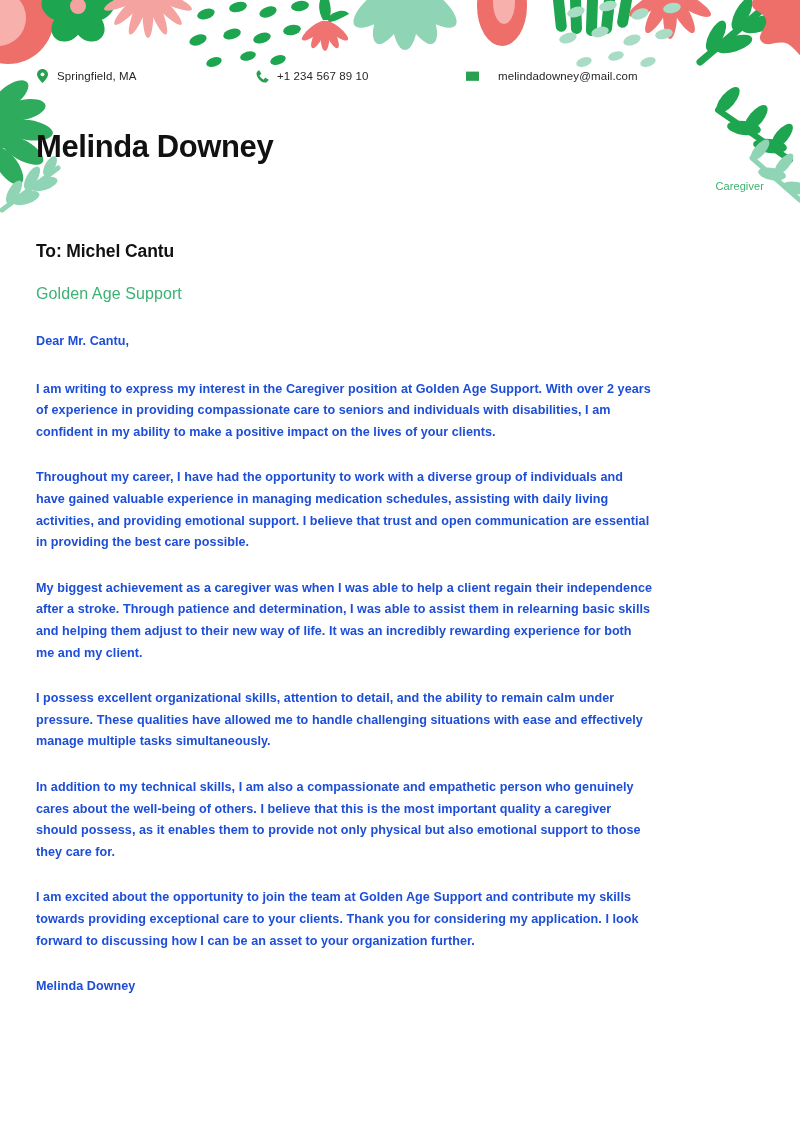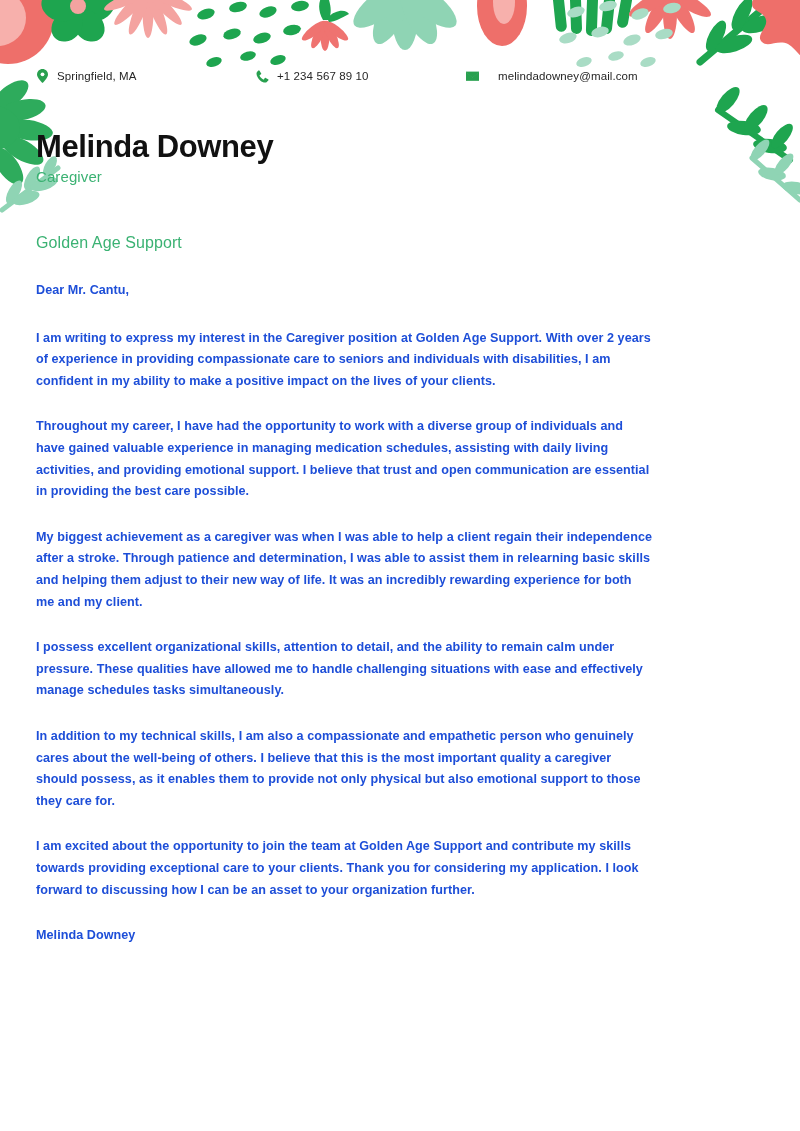--- a/index.html
+++ b/index.html
@@ -66,24 +66,25 @@
   
   .name-block { margin-top: 42px; }
   .sender-name {
     font-size: 31px;
     font-weight: bold;
     letter-spacing: -0.4px;
     color: #111111;
     line-height: 1.1;
   }
   .sender-title {
-    margin-top: 4px;
-    font-size: 15px;
+    margin-top: 16px;
+    font-size: 11px;
     color: #3bb273;
     letter-spacing: 0.1px;
+    text-align: right;
   }
 
   
   .recipient-block { margin-top: 49px; }
   .recipient-name {
     font-size: 17.5px;
     font-weight: bold;
     color: #111111;
     letter-spacing: -0.1px;
   }
@@ -312,27 +313,28 @@
       <span>melindadowney@mail.com</span>
     </div>
   </div>
 
   <div class="name-block">
     <div class="sender-name">Melinda Downey</div>
     <div class="sender-title">Caregiver</div>
   </div>
 
   <div class="recipient-block">
+    <div class="recipient-name">To: Michel Cantu</div>
     <div class="recipient-company">Golden Age Support</div>
   </div>
 
   <div class="letter-body">
     <p class="salutation">Dear Mr. Cantu,</p>
     <p>I am writing to express my interest in the Caregiver position at Golden Age Support. With over 2 years of experience in providing compassionate care to seniors and individuals with disabilities, I am confident in my ability to make a positive impact on the lives of your clients.</p>
     <p>Throughout my career, I have had the opportunity to work with a diverse group of individuals and have gained valuable experience in managing medication schedules, assisting with daily living activities, and providing emotional support. I believe that trust and open communication are essential in providing the best care possible.</p>
     <p>My biggest achievement as a caregiver was when I was able to help a client regain their independence after a stroke. Through patience and determination, I was able to assist them in relearning basic skills and helping them adjust to their new way of life. It was an incredibly rewarding experience for both me and my client.</p>
-    <p>I possess excellent organizational skills, attention to detail, and the ability to remain calm under pressure. These qualities have allowed me to handle challenging situations with ease and effectively manage schedules tasks simultaneously.</p>
+    <p>I possess excellent organizational skills, attention to detail, and the ability to remain calm under pressure. These qualities have allowed me to handle challenging situations with ease and effectively manage multiple tasks simultaneously.</p>
     <p>In addition to my technical skills, I am also a compassionate and empathetic person who genuinely cares about the well-being of others. I believe that this is the most important quality a caregiver should possess, as it enables them to provide not only physical but also emotional support to those they care for.</p>
     <p>I am excited about the opportunity to join the team at Golden Age Support and contribute my skills towards providing exceptional care to your clients. Thank you for considering my application. I look forward to discussing how I can be an asset to your organization further.</p>
     <p class="signature">Melinda Downey</p>
   </div>
 
 </div>
 
 </body></html>

